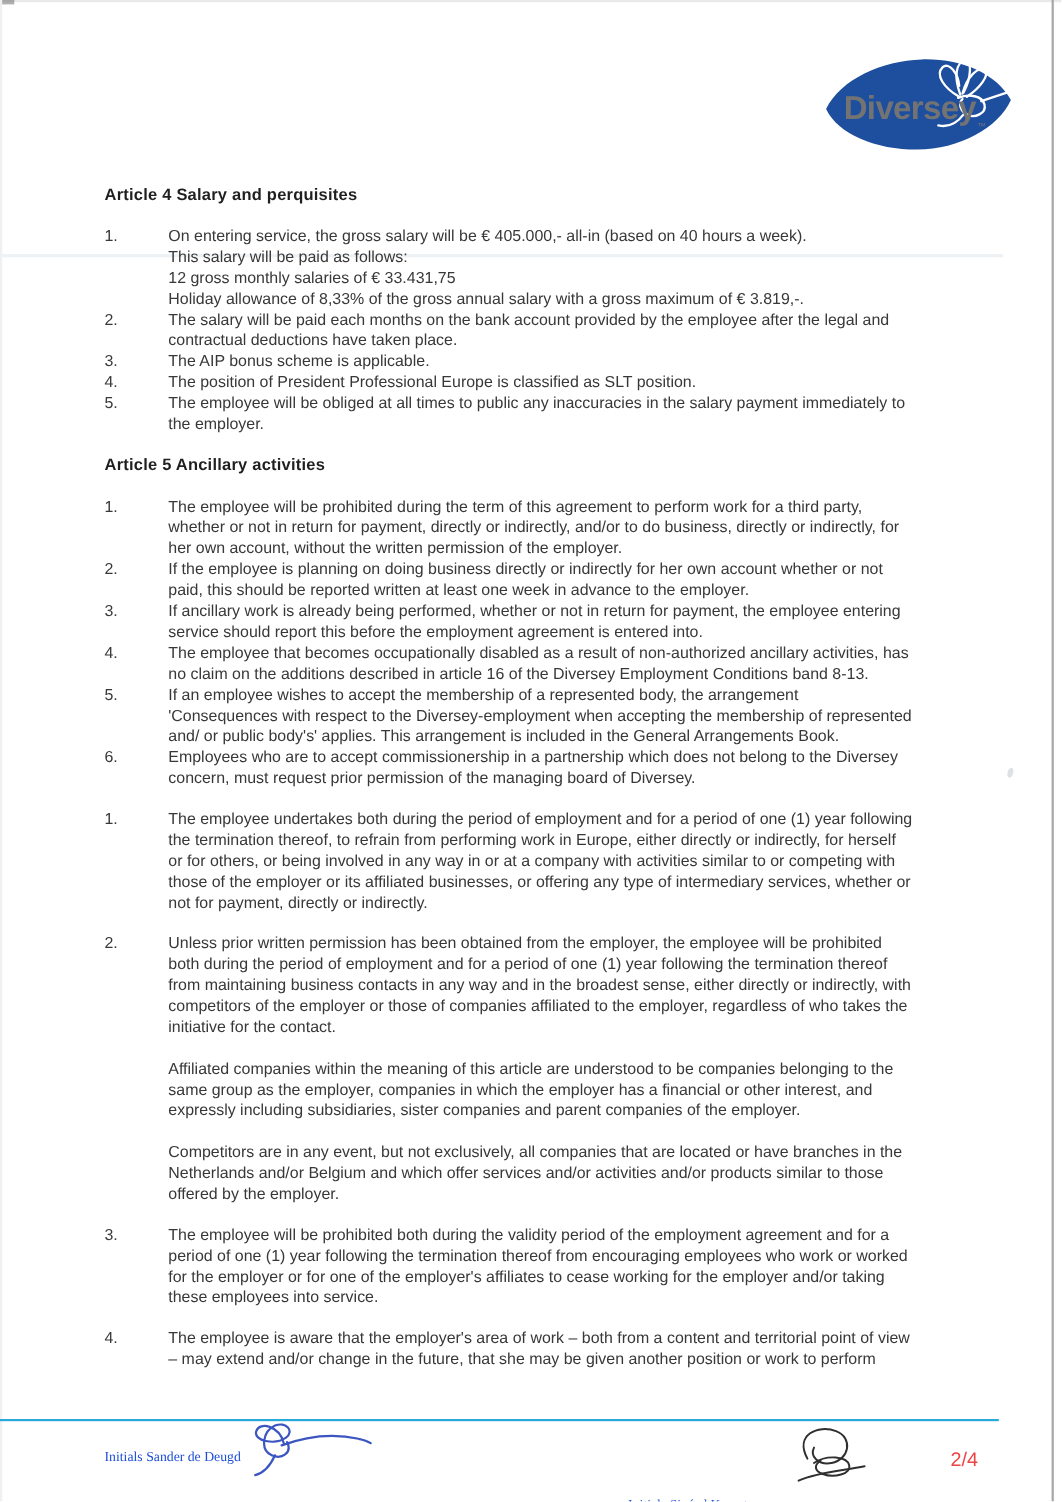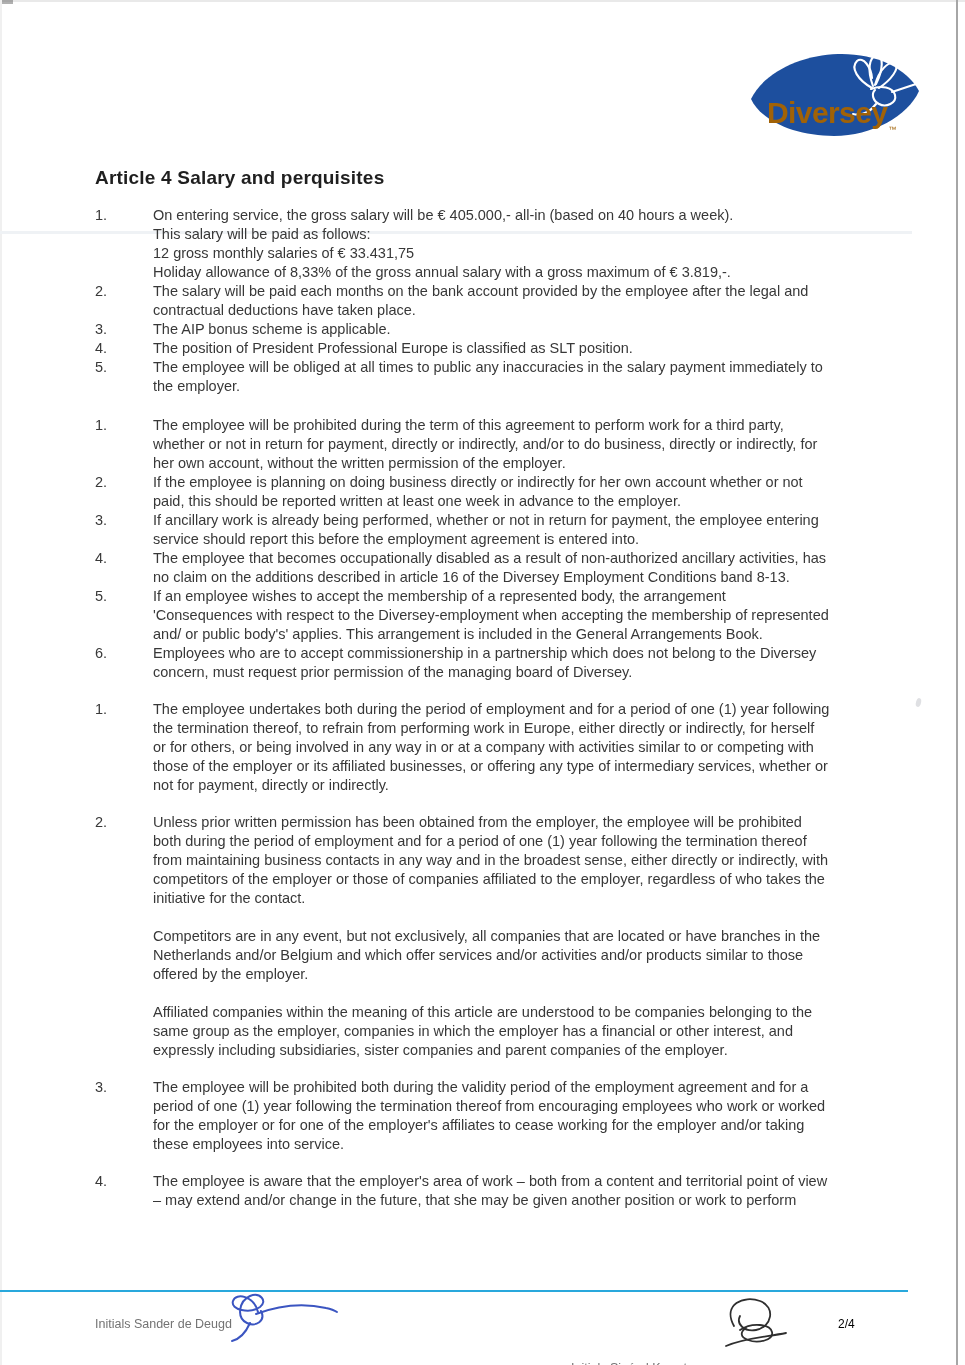--- a/index.html
+++ b/index.html
@@ -12,42 +12,42 @@
   
   .top-edge{position:absolute;top:0;left:0;width:965px;height:2px;background:#e9e9e9;}
   .corner-mark{position:absolute;top:0;left:0;width:13px;height:4px;background:#6f6f6f;opacity:.55;}
   .page-edge-left{position:absolute;top:0;left:0;width:2px;height:1365px;background:#f0f0f0;}
   .page-edge-right{position:absolute;top:0;left:956px;width:2px;height:1365px;background:#a6a6a6;}
   .scan-line{position:absolute;top:231px;left:0;width:912px;height:3px;background:#eff2f5;}
   .smudge{position:absolute;left:916px;top:698px;width:5px;height:9px;background:#c9ccd0;opacity:.6;border-radius:50%;transform:rotate(15deg);}
   
   .logo{position:absolute;left:750px;top:52px;width:170px;height:86px;}
   .logo svg{position:absolute;left:0;top:0;}
-  .wordmark{position:absolute;left:17px;top:30px;color:#a16207;font-size:30px;font-weight:600;letter-spacing:-0.6px;white-space:nowrap;margin-top:14px;}
+  .wordmark{position:absolute;left:17px;top:30px;color:#737373;font-size:30px;font-weight:600;letter-spacing:-0.6px;white-space:nowrap;}
   .tm{font-size:8px;font-weight:400;position:relative;top:9px;left:1px;letter-spacing:0;}
   
   .content{position:absolute;left:95px;top:168px;width:812px;color:#383838;font-size:14.5px;line-height:19px;}
-  .heading{font-weight:bold;color:#1f1f1f;font-size:19px;line-height:19px;letter-spacing:.2px;}
+  .heading{font-weight:bold;color:#1f1f1f;font-size:15px;line-height:19px;letter-spacing:.2px;}
   .list{margin-top:19px;}
   .li{display:flex;}
   .num{flex:0 0 23px;}
   .itembody{flex:1 1 auto;min-width:0;margin-left:35px;}
   .para{white-space:pre-line;}
   .para + .para{margin-top:19px;}
   .sec-a5{margin-top:17px;}
   .sec-a5 .list{margin-top:20px;}
   .sec-a6{margin-top:18px;}
   .sec-a6 .list{margin-top:18px;}
   .sec-a6 .li + .li{margin-top:18px;}
   
   .rule{position:absolute;left:0;top:1290px;width:908px;height:2px;background:#29a8dc;}
-  .f-label{position:absolute;top:1317px;font-size:12.5px;color:#737373;white-space:nowrap;}
+  .f-label{position:absolute;top:1317px;font-size:12.5px;color:#1d4ed8;white-space:nowrap;font-family:Liberation Serif, serif;}
   .f-left{left:95px;}
   .f-right{left:571px;margin-top:44px;}
-  .f-page{position:absolute;left:838px;top:1317px;font-size:12px;color:#000000;}
+  .f-page{position:absolute;left:864px;top:1317px;font-size:18px;color:#ef4444;}
   .sig-left{position:absolute;left:220px;top:1290px;}
   .sig-right{position:absolute;left:698px;top:1294px;}
 </style>
 </head>
 <body>
 
 <div class="page">
 
   <div class="top-edge"></div>
   <div class="corner-mark"></div>
@@ -108,20 +108,21 @@
             <span class="num">5.</span>
             <div class="itembody">
               <div class="para">The employee will be obliged at all times to public any inaccuracies in the salary payment immediately to
 the employer.</div>
             </div>
           </div>
         </div>
     </section>
 
     <section class="sec sec-a5">
+      <div class="heading">Article 5 Ancillary activities</div>
       <div class="list">
           <div class="li">
             <span class="num">1.</span>
             <div class="itembody">
               <div class="para">The employee will be prohibited during the term of this agreement to perform work for a third party,
 whether or not in return for payment, directly or indirectly, and/or to do business, directly or indirectly, for
 her own account, without the written permission of the employer.</div>
             </div>
           </div>
           <div class="li">
@@ -176,26 +177,26 @@
             </div>
           </div>
           <div class="li">
             <span class="num">2.</span>
             <div class="itembody">
               <div class="para">Unless prior written permission has been obtained from the employer, the employee will be prohibited
 both during the period of employment and for a period of one (1) year following the termination thereof
 from maintaining business contacts in any way and in the broadest sense, either directly or indirectly, with
 competitors of the employer or those of companies affiliated to the employer, regardless of who takes the
 initiative for the contact.</div>
+              <div class="para">Affiliated companies within the meaning of this article are understood to be companies belonging to the
+same group as the employer, companies in which the employer has a financial or other interest, and
+expressly including subsidiaries, sister companies and parent companies of the employer.</div>
               <div class="para">Competitors are in any event, but not exclusively, all companies that are located or have branches in the
 Netherlands and/or Belgium and which offer services and/or activities and/or products similar to those
 offered by the employer.</div>
-              <div class="para">Affiliated companies within the meaning of this article are understood to be companies belonging to the
-same group as the employer, companies in which the employer has a financial or other interest, and
-expressly including subsidiaries, sister companies and parent companies of the employer.</div>
             </div>
           </div>
           <div class="li">
             <span class="num">3.</span>
             <div class="itembody">
               <div class="para">The employee will be prohibited both during the validity period of the employment agreement and for a
 period of one (1) year following the termination thereof from encouraging employees who work or worked
 for the employer or for one of the employer's affiliates to cease working for the employer and/or taking
 these employees into service.</div>
             </div>

